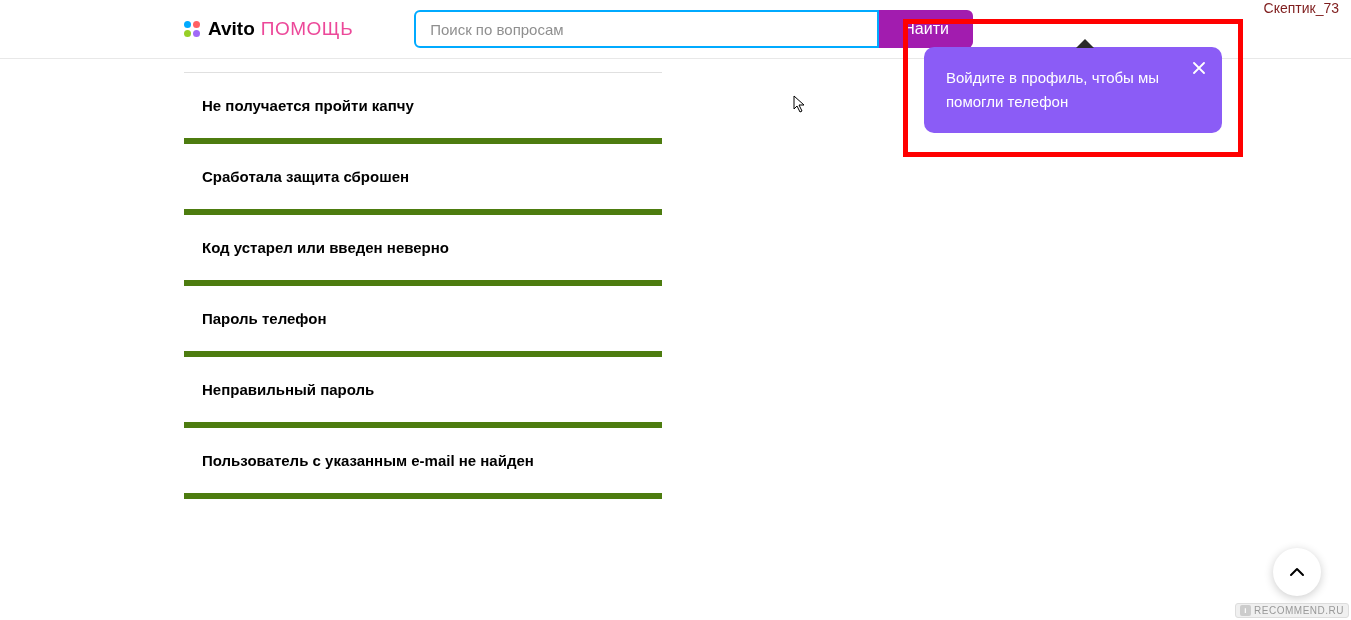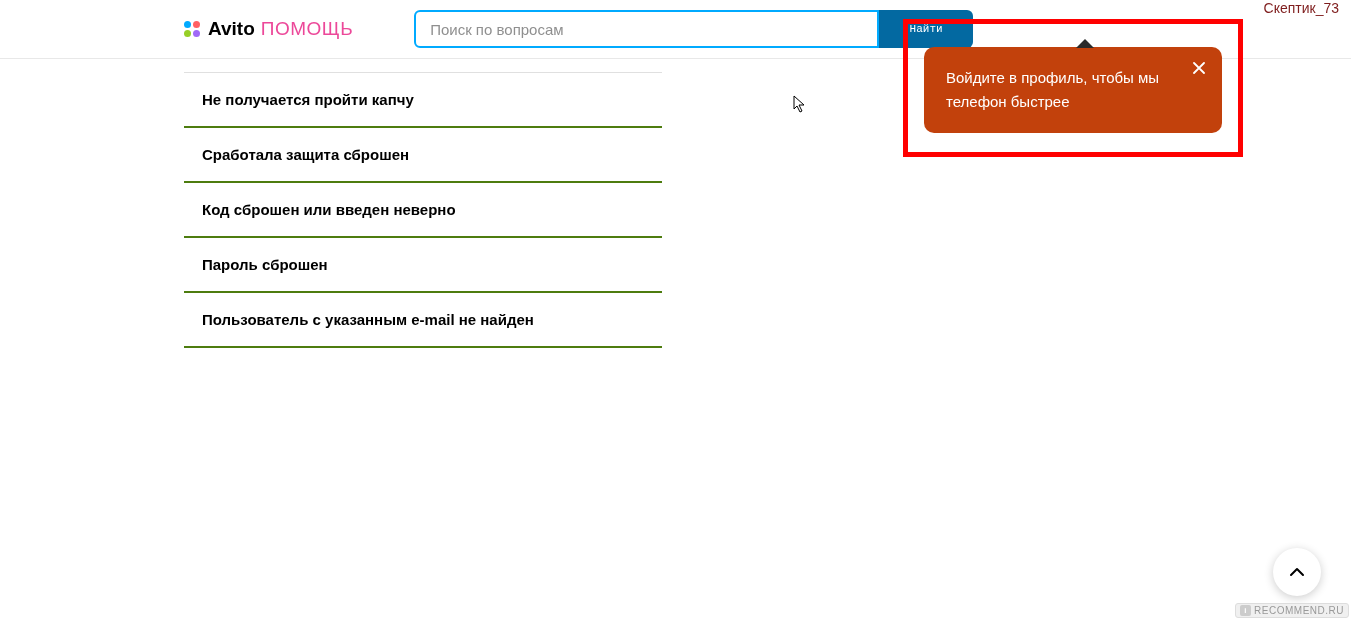--- a/index.html
+++ b/index.html
@@ -64,42 +64,41 @@
       padding: 0 14px;
       font-size: 15px;
       outline: none;
     }
     .search-input::placeholder {
       color: #8f8f8f;
     }
     .search-btn {
       width: 94px;
       height: 38px;
-      background: #0369a1;
+      background: #a21caf;
       color: #fff;
       border: none;
       border-radius: 0 6px 6px 0;
-      font-size: 11px;
-      cursor: pointer;
-      font-family: Liberation Mono, monospace;
+      font-size: 16px;
+      cursor: pointer;
     }
     .top-right {
       position: absolute;
       top: 0;
       right: 12px;
       font-size: 14px;
       color: #7f1d1d;
     }
     .list {
       width: 478px;
       margin-left: 184px;
     }
     .list-item {
-      border-bottom: 2px solid #4d7c0f;
-      padding: 18px 18px;
+      border-bottom: 6px solid #4d7c0f;
+      padding: 24px 18px;
       font-size: 15px;
       font-weight: bold;
       color: #000;
       cursor: pointer;
     }
     .list-item:first-child {
       border-top: 1px solid #e0e0e0;
       margin-top: 13px;
     }
     .cursor {
@@ -115,21 +114,21 @@
       width: 340px;
       height: 138px;
       border: 5px solid #ff0000;
       pointer-events: none;
     }
     .tooltip {
       position: absolute;
       left: 924px;
       top: 47px;
       width: 298px;
-      background: #c2410c;
+      background: #8b5cf6;
       color: #fff;
       border-radius: 10px;
       padding: 19px 44px 19px 22px;
       font-size: 15px;
       line-height: 1.6;
     }
     .tooltip-arrow {
       position: absolute;
       top: -8px;
       left: 152px;
@@ -211,37 +210,38 @@
     <input type="text" class="search-input" placeholder="Поиск по вопросам" style="">
     <button class="search-btn">Найти</button>
   </div>
 </div>
 
 <div class="top-right">Скептик_73</div>
 
 <div class="list">
   <div class="list-item">Не получается пройти капчу</div>
   <div class="list-item">Сработала защита сброшен</div>
-  <div class="list-item">Код сброшен или введен неверно</div>
-  <div class="list-item">Пароль сброшен</div>
+  <div class="list-item">Код устарел или введен неверно</div>
+  <div class="list-item">Пароль телефон</div>
+  <div class="list-item">Неправильный пароль</div>
   <div class="list-item">Пользователь с указанным e-mail не найден</div>
 </div>
 
 <div class="cursor">
   <svg width="14" height="18" viewBox="0 0 14 18">
     <path d="M1 1 L1 14 L4 11 L7 17 L9 16 L6 10 L11 10 Z" fill="none" stroke="#000" stroke-width="1"></path>
   </svg>
 </div>
 
 <div class="highlight-box"></div>
 
 <div class="tooltip">
   <div class="tooltip-arrow"></div>
   <span>Войдите в профиль, чтобы мы</span><br>
-  <span>телефон быстрее</span>
+  <span>помогли телефон</span>
   <div class="tooltip-close">
     <svg width="12" height="12" viewBox="0 0 12 12">
       <path d="M1 1 L11 11 M11 1 L1 11" stroke="#fff" stroke-width="1.8" stroke-linecap="round"></path>
     </svg>
   </div>
 </div>
 
 <div class="scroll-top-btn">
   <svg width="18" height="18" viewBox="0 0 18 18">
     <path d="M3 12 L9 6 L15 12" fill="none" stroke="#000" stroke-width="2" stroke-linecap="round" stroke-linejoin="round"></path>

